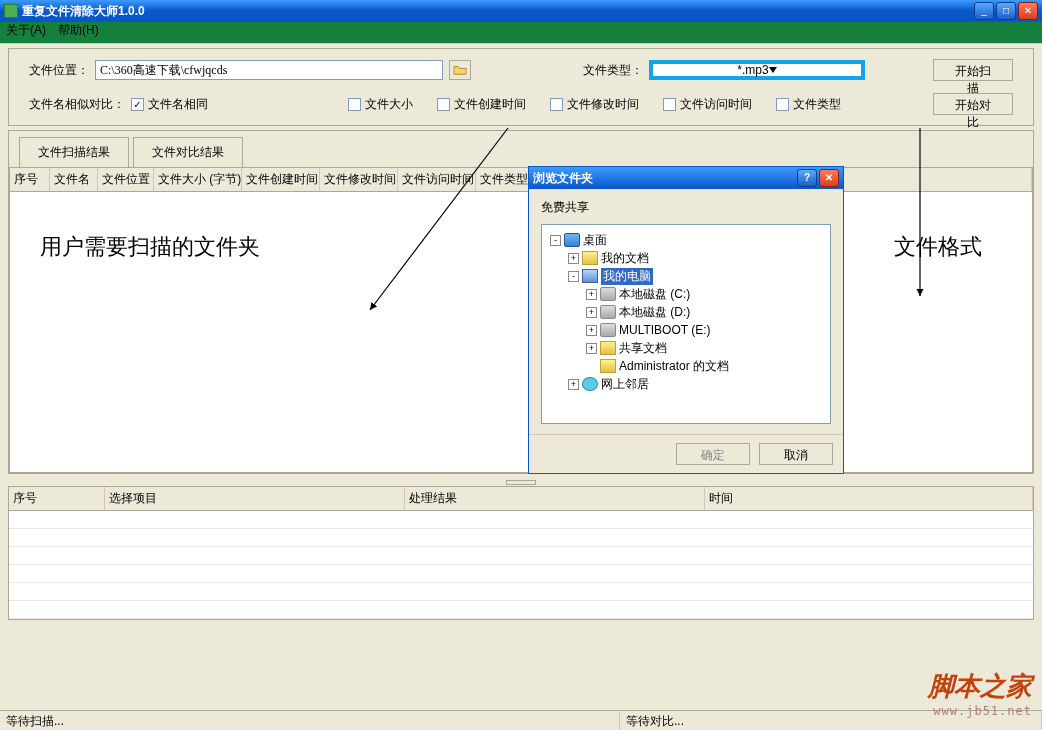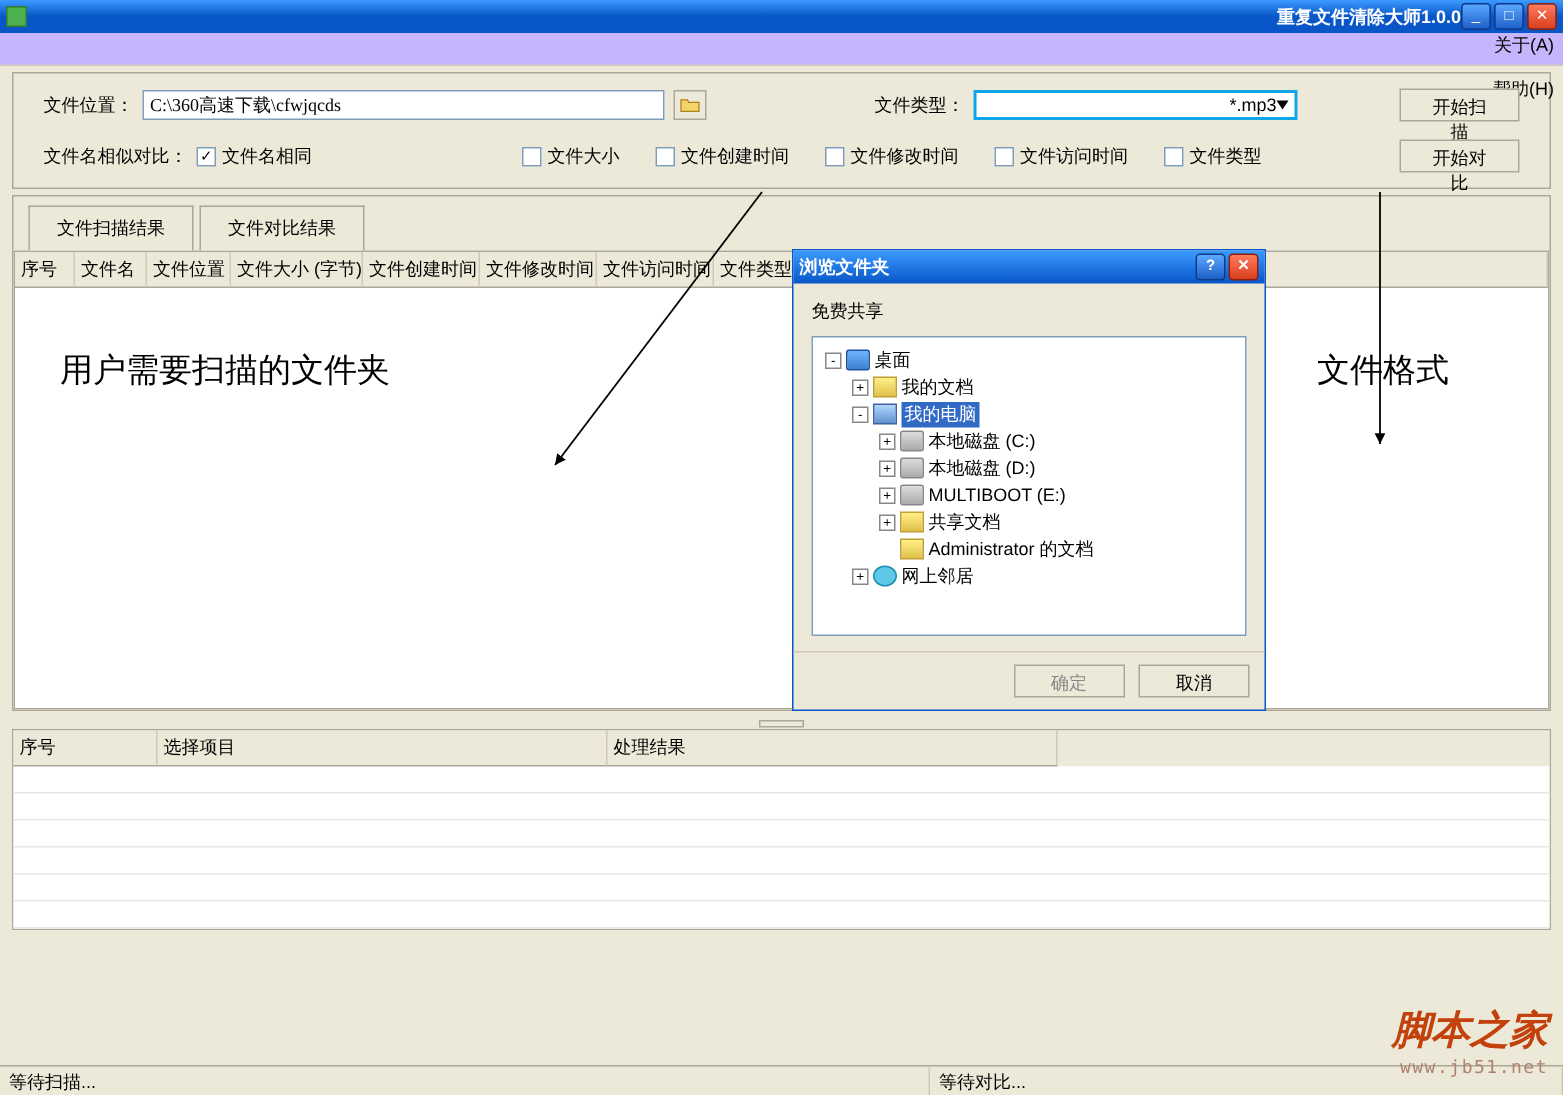--- a/index.html
+++ b/index.html
@@ -1,54 +1,54 @@
 <!DOCTYPE html>
 <html><head>
 <meta charset="utf-8">
 <style>
 * { box-sizing: border-box; margin: 0; padding: 0; font-family: "SimSun", "宋体", sans-serif; font-size: 12px; }
 body { width: 1042px; height: 730px; background: #ece9d8; overflow: hidden; position: relative; }
 
 .titlebar { height: 22px; background: linear-gradient(to bottom, #3c9bff 0%, #0856c8 50%, #0856c8 100%); display: flex; align-items: center; padding: 0 4px; color: #fff; }
 .titlebar .app-icon { width: 14px; height: 14px; background: #4caf50; border: 1px solid #2e7d32; margin-right: 4px; }
-.titlebar .title { flex: 1; font-weight: bold; text-align: right; }
+.titlebar .title { flex: 1; font-weight: bold; }
 .winbtns { display: flex; gap: 2px; }
 .winbtn { width: 20px; height: 18px; background: linear-gradient(to bottom,#5ba8ff,#1e5fc7); border: 1px solid #0d3a8c; border-radius: 3px; color: #fff; text-align: center; line-height: 16px; font-size: 10px; cursor: pointer; }
 .winbtn.close { background: linear-gradient(to bottom,#ff7a5c,#d8401e); border-color: #8c1e0d; }
 
-.menubar { height: 22px; background: #c4b5fd; display: flex; align-items: flex-end; padding: 0 6px; gap: 12px; border-bottom: 1px solid #d0c8b8; flex-direction: column; }
+.menubar { height: 22px; background: #15803d; display: flex; align-items: flex-start; padding: 0 6px; gap: 12px; border-bottom: 1px solid #d0c8b8; }
 .menubar span { cursor: pointer; }
 
 .content { padding: 4px 8px; }
 
 .panel { background: #ece9d8; border: 1px solid #aca899; margin-bottom: 4px; }
 
 .tabs { display: flex; padding: 6px 10px 0 10px; }
 .tab { border: 1px solid #aca899; border-bottom: none; padding: 6px 18px; background: #ece9d8; margin-right: 4px; cursor: pointer; }
 .tab.active { background: #ece9d8; position: relative; z-index: 2; }
 .tabrow-extra { padding: 12px 0 10px 28px; }
 
 .form-row { display: flex; align-items: center; padding: 6px 10px; gap: 6px; }
 .label { white-space: nowrap; }
 .textinput { border: 1px solid #7f9db9; background: #fff; height: 20px; padding: 0 4px; }
 .btn-browse { width: 22px; height: 20px; border: 1px solid #aca899; background: #ece9d8; cursor: pointer; display: flex; align-items: center; justify-content: center; }
 .btn-browse svg { width: 14px; height: 12px; }
-.combo { border: 2px solid #0ea5e9; background: #fff; height: 20px; padding: 0 4px; display: flex; align-items: center; justify-content: flex-end; cursor: pointer; }
+.combo { border: 4px solid #0ea5e9; background: #fff; height: 20px; padding: 0 4px; display: flex; align-items: center; justify-content: center; cursor: pointer; }
 .combo .tri { border-left: 4px solid transparent; border-right: 4px solid transparent; border-top: 6px solid #000; }
 .btn { border: 1px solid #aca899; background: #ece9d8; padding: 3px 20px; height: 22px; cursor: pointer; }
 .btn:disabled { color: #888; cursor: default; }
 
 .check { display: inline-flex; align-items: center; gap: 4px; margin-right: 18px; }
 .check .box { width: 13px; height: 13px; border: 1px solid #7f9db9; background: #fff; display: flex; align-items: center; justify-content: center; font-size: 10px; }
 
 .table-wrap { border: 1px solid #aca899; background: #fff; }
 .table-header { display: flex; background: #ece9d8; border-bottom: 1px solid #aca899; }
 .th { border-right: 1px solid #d0c8b8; padding: 3px 4px; font-size: 12px; white-space: nowrap; }
 .table-body { height: 280px; background: #fff; position: relative; }
-.annotations { position: absolute; top: 40px; left: 0; right: 16px; display: flex; justify-content: space-between; padding: 0 30px; font-size: 24px; font-family: "SimSun"; }
+.annotations { position: absolute; top: 40px; left: 0; right: 0; display: flex; justify-content: space-between; padding: 0 30px; font-size: 24px; font-family: "SimSun"; }
 .annotations .ann { font-size: 22px; }
 
 .splitter { height: 8px; background: #ece9d8; display: flex; align-items: center; justify-content: center; }
 .splitter .grip { width: 30px; height: 5px; border: 1px solid #aca899; background: #ece9d8; }
 
 .lower-table { border: 1px solid #aca899; background: #fff; }
 .lower-header { display: flex; background: #ece9d8; }
 .lth { border-right: 1px solid #d0c8b8; border-bottom: 1px solid #aca899; padding: 3px 4px; }
 .lower-body { height: 108px; background: #fff; }
 .lower-body .row { height: 18px; border-bottom: 1px solid #e8e8e8; }
@@ -184,20 +184,21 @@
 
   <div class="splitter">
       <div class="grip"></div>
     </div>
 
   <div class="lower-table">
     <div class="lower-header">
       <div class="lth" style="width:96px;">序号</div>
       <div class="lth" style="width:300px;">选择项目</div>
       <div class="lth" style="width:300px;">处理结果</div>
+      <div class="lth" style="flex:1;">时间</div>
     </div>
     <div class="lower-body">
       <div class="row"></div>
         <div class="row"></div>
         <div class="row"></div>
         <div class="row"></div>
         <div class="row"></div>
         <div class="row"></div>
     </div>
   </div>

